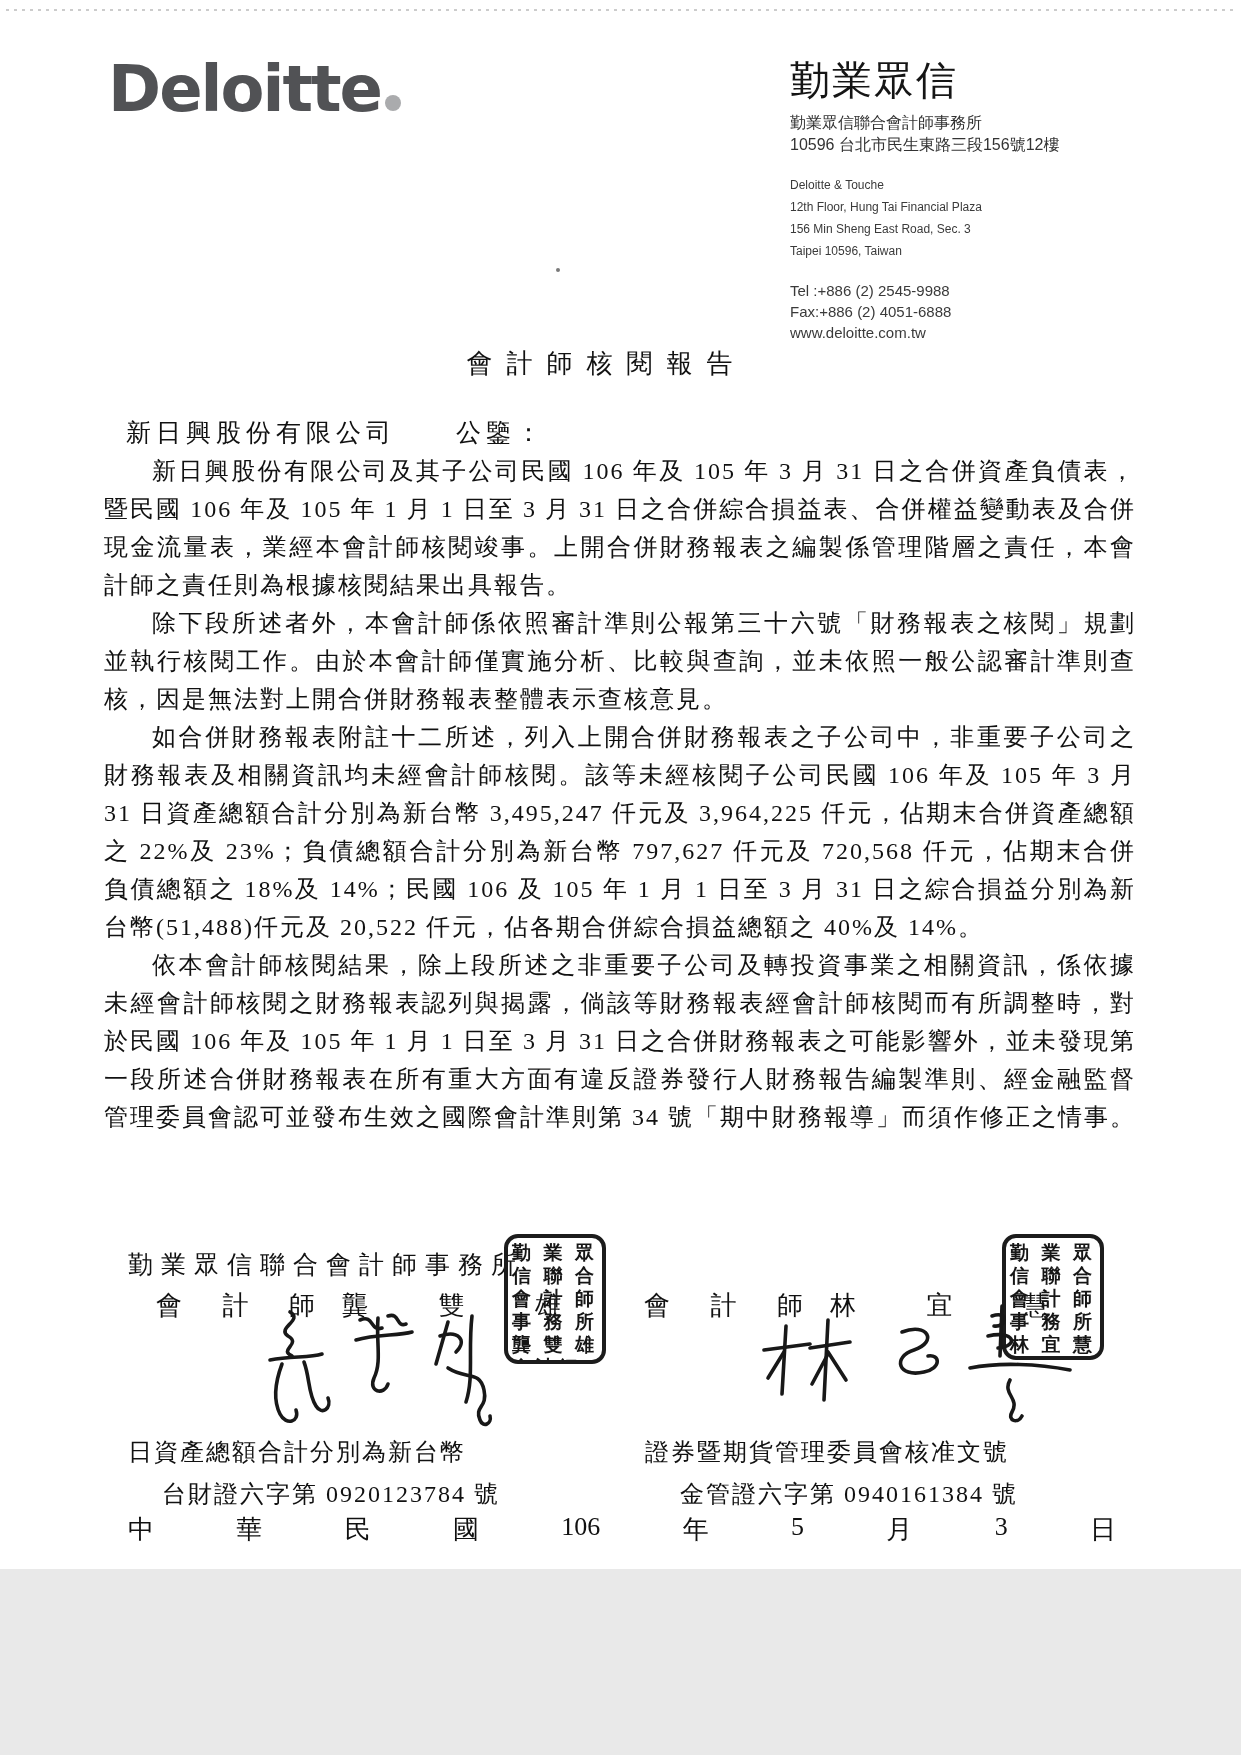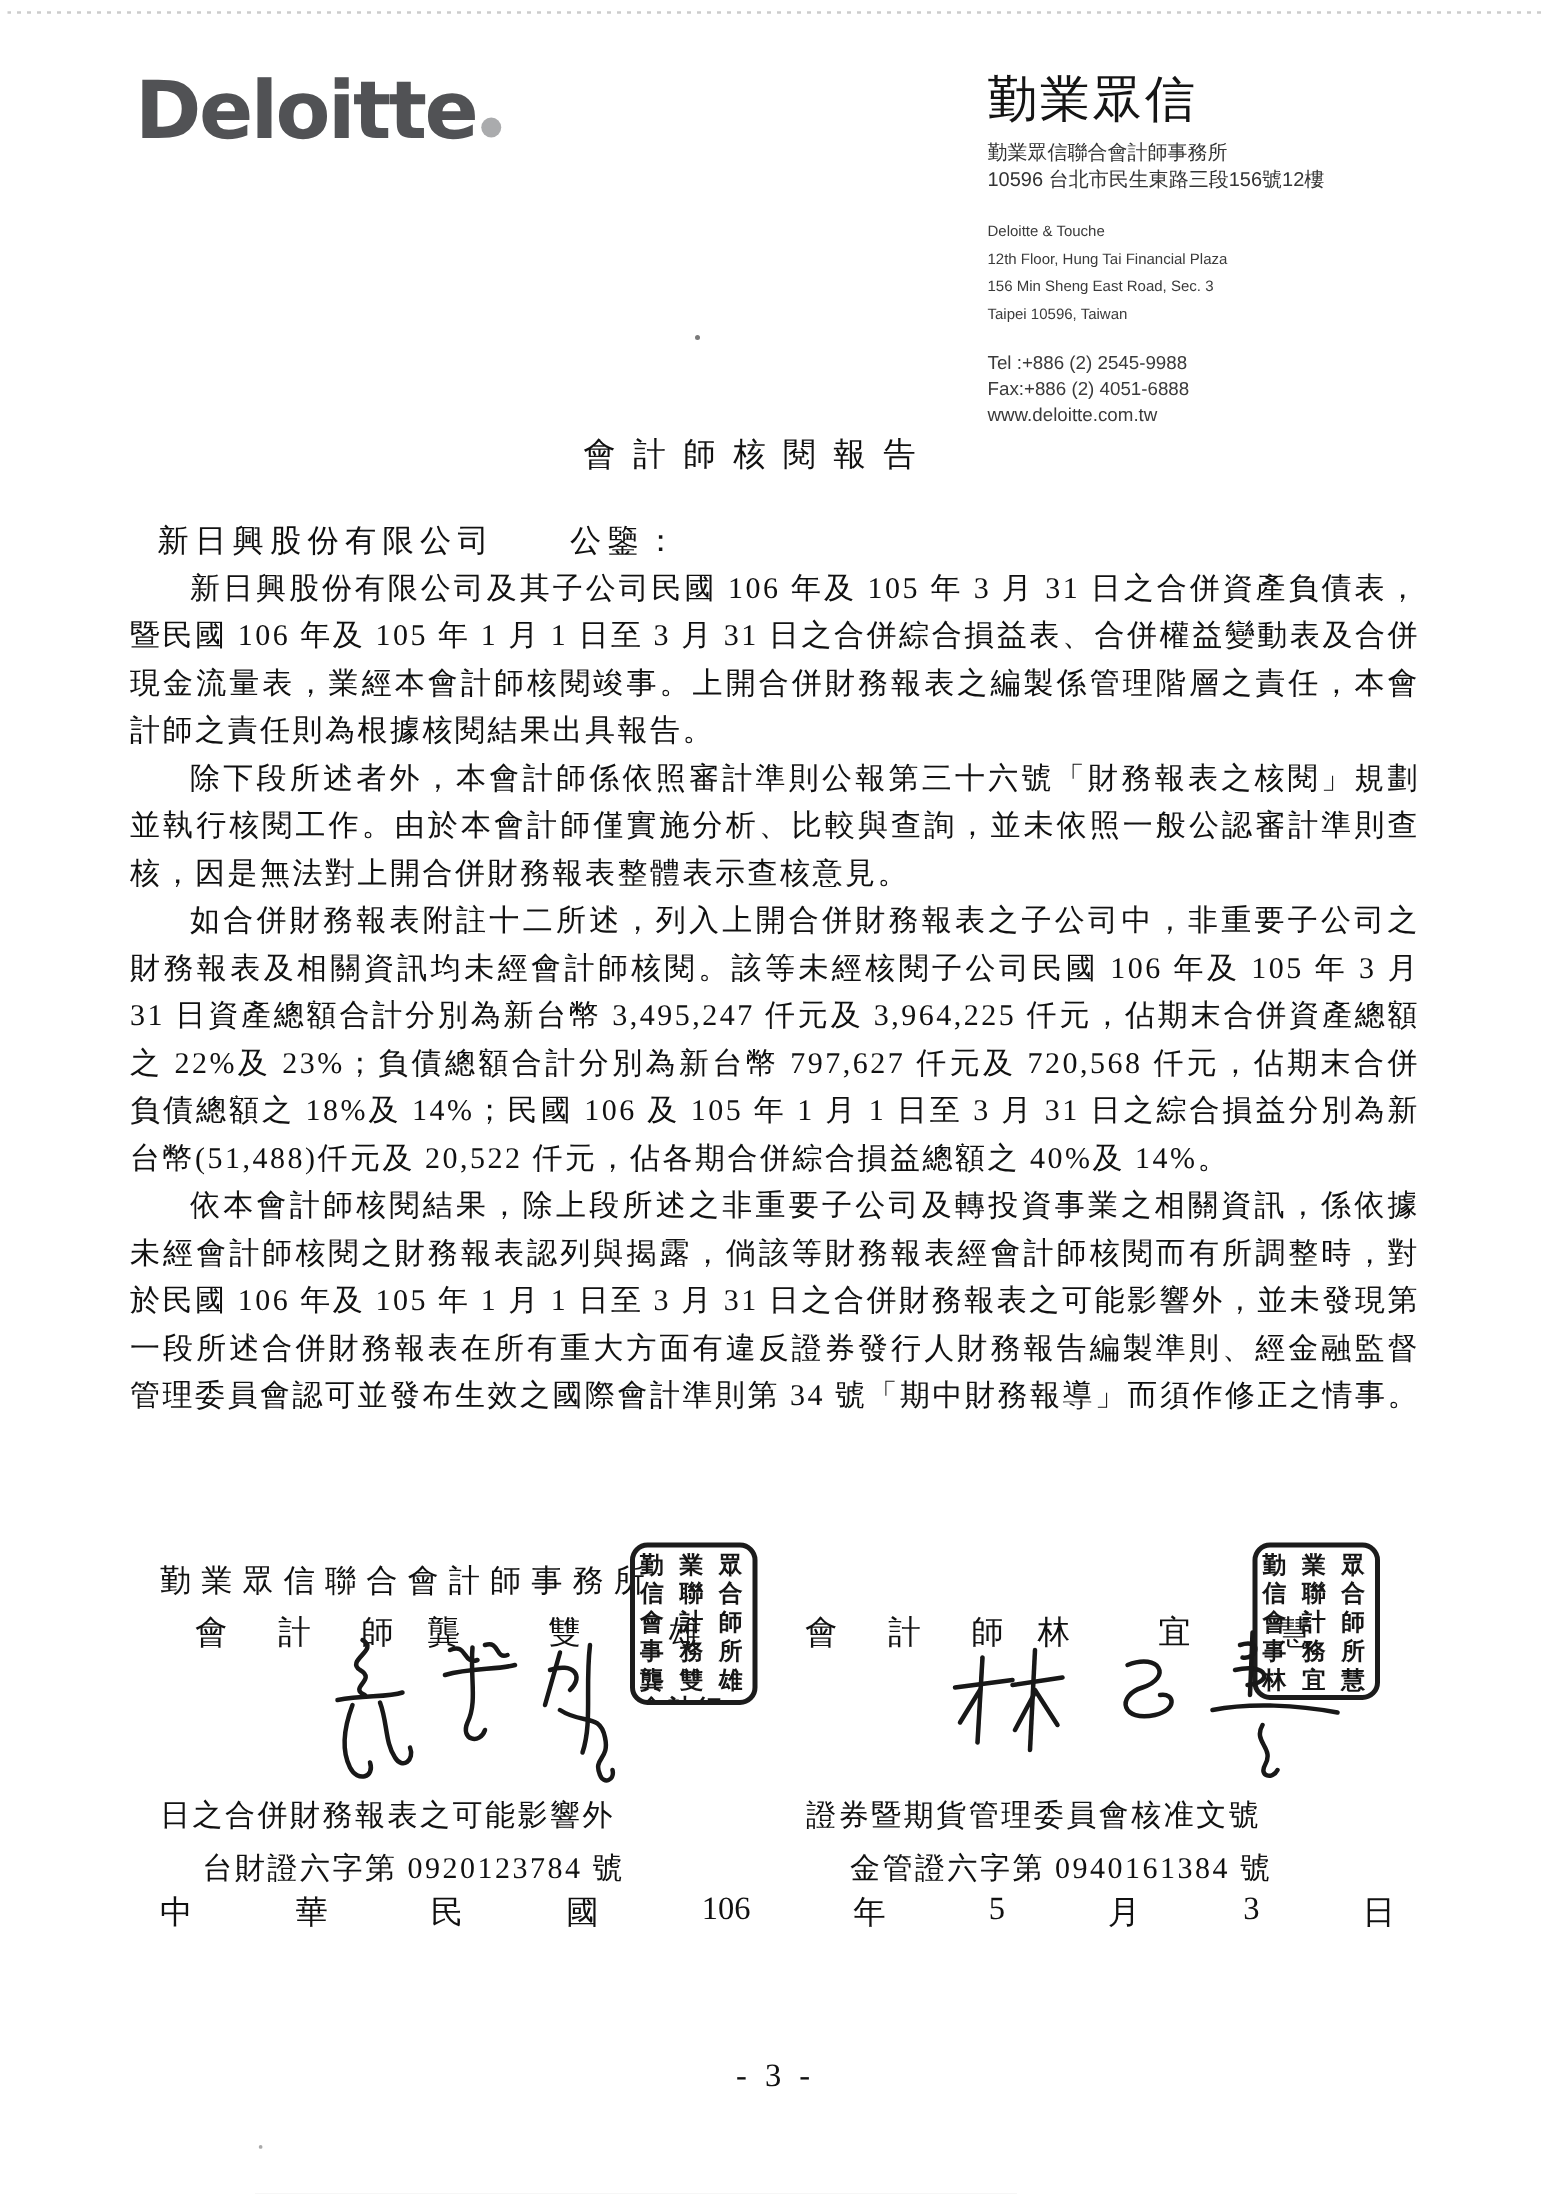--- a/index.html
+++ b/index.html
@@ -1,18 +1,18 @@
 <!DOCTYPE html>
 <html><head>
 <meta charset="utf-8">
 <style>
   html,body{margin:0;padding:0;background:#e9e9e9;}
   .page{
     position:relative;
-    width:1241px;height:1755px;
+    width:1241px;height:1569px;
     margin:0 auto;
     background:#ffffff;
     font-family:"Liberation Serif","DejaVu Serif",serif;
     color:#111;
     overflow:hidden;
   }
   
   .scan-noise{
     position:absolute;left:6px;top:9px;width:1228px;height:2px;
     background:repeating-linear-gradient(90deg,#c3c3c3 0 3px,transparent 3px 8px);
@@ -180,21 +180,21 @@
     <path d="M76,56 L60,86"></path>
     <path d="M76,54 L94,82"></path>
     <path d="M150,34 C176,24 186,44 162,52 C140,59 146,80 172,74 C190,70 188,56 176,58"></path>
     <path d="M240,18 C258,12 254,30 242,28"></path>
     <path d="M236,38 C262,32 268,48 246,50"></path>
     <path d="M250,8 L248,58"></path>
     <path d="M218,70 C248,64 286,66 318,72"></path>
     <path d="M258,82 C250,96 268,100 260,114 C255,123 266,126 270,118"></path>
   </svg>
 
-  <div class="approval-label appr-left-label">日之合併財務報表之可能影響外</div>
+  <div class="approval-label appr-left-label">日資產總額合計分別為新台幣</div>
   <div class="approval-num appr-left-num">台財證六字第 0920123784 號</div>
   <div class="approval-label appr-right-label">證券暨期貨管理委員會核准文號</div>
   <div class="approval-num appr-right-num">金管證六字第 0940161384 號</div>
 
   <div class="date-line">
     <span>中</span>
     <span>華</span>
     <span>民</span>
     <span>國</span>
     <span>106</span>

